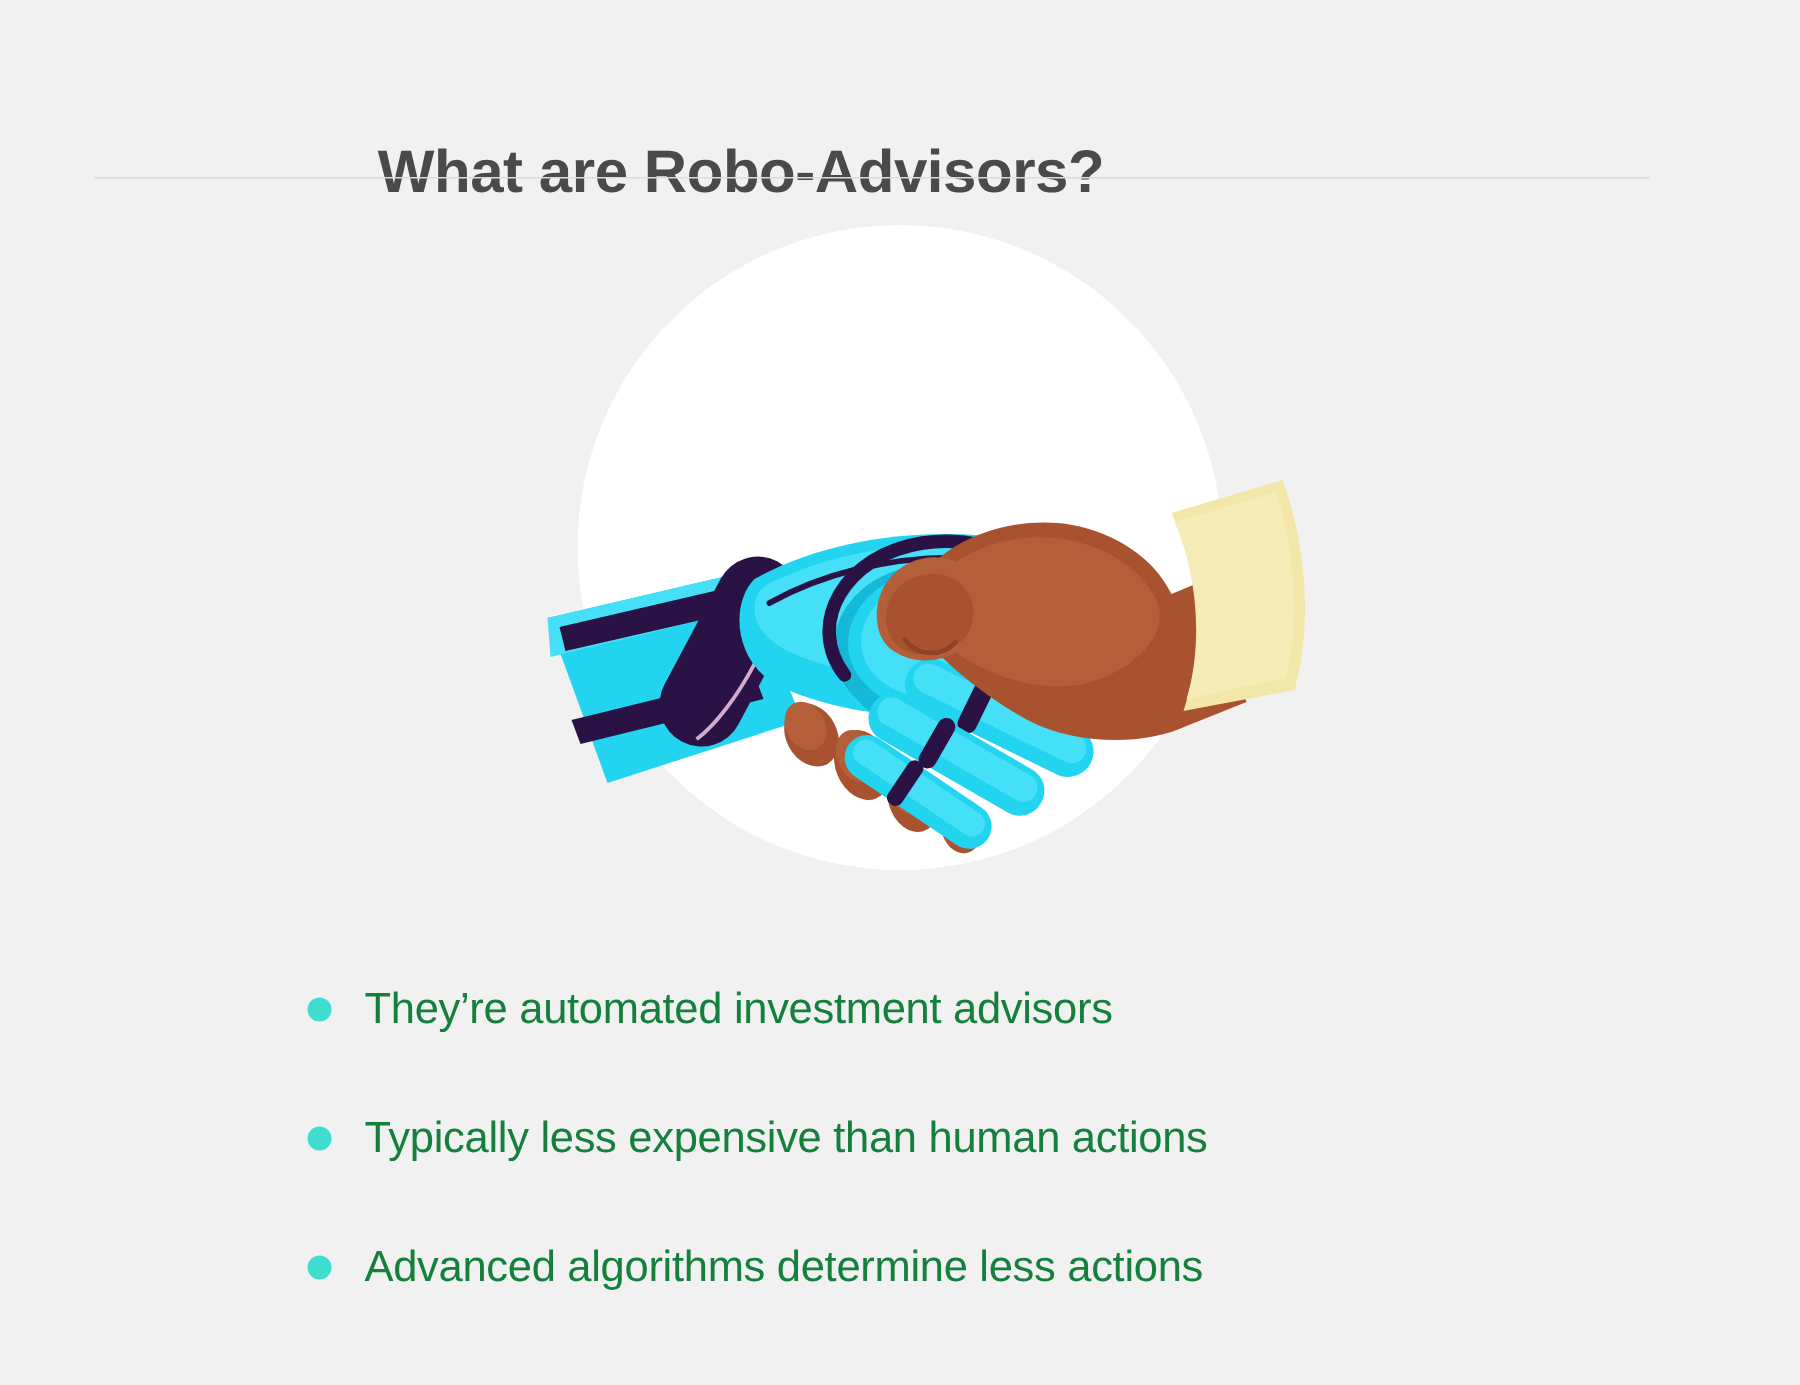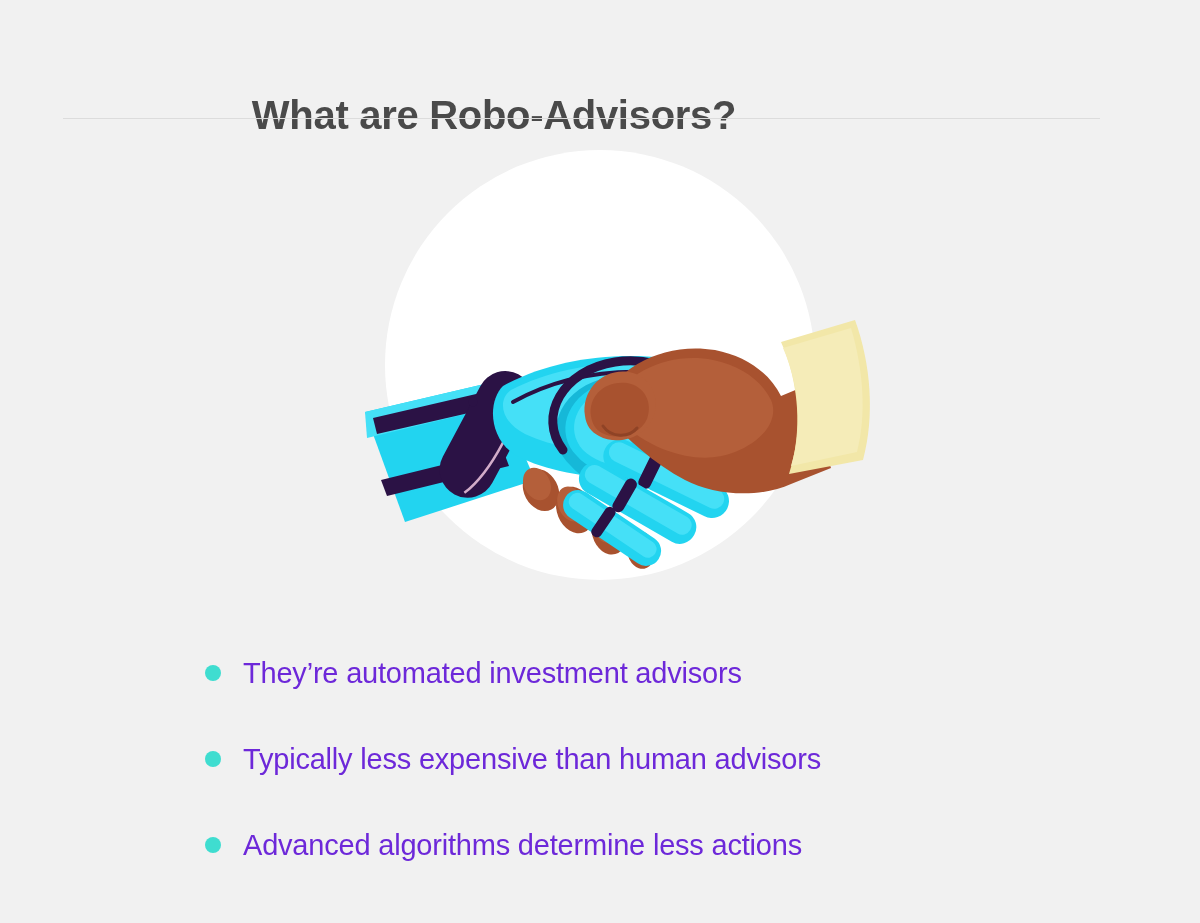--- a/index.html
+++ b/index.html
@@ -86,21 +86,21 @@
     width: 16px;
     height: 16px;
     border-radius: 50%;
     background: #3fddd0;
     margin-right: 22px;
   }
   .bullet-text {
     font-family: "Liberation Sans", sans-serif;
     font-size: 29px;
     font-weight: 400;
-    color: #6d28d9;
+    color: #15803d;
     letter-spacing: -0.2px;
     line-height: 1.2;
     white-space: nowrap;
   }
 </style>
 </head>
 <body>
 
 <div class="infographic">
 
@@ -254,21 +254,21 @@
     </svg>
   </div>
 
   <ul class="bullet-list">
     <li class="bullet-item">
       <span class="bullet-dot"></span>
       <span class="bullet-text">They’re automated investment advisors</span>
     </li>
     <li class="bullet-item">
       <span class="bullet-dot"></span>
-      <span class="bullet-text">Typically less expensive than human advisors</span>
+      <span class="bullet-text">Typically less expensive than human actions</span>
     </li>
     <li class="bullet-item">
       <span class="bullet-dot"></span>
       <span class="bullet-text">Advanced algorithms determine less actions</span>
     </li>
   </ul>
 
 </div>
 
 </body></html>

